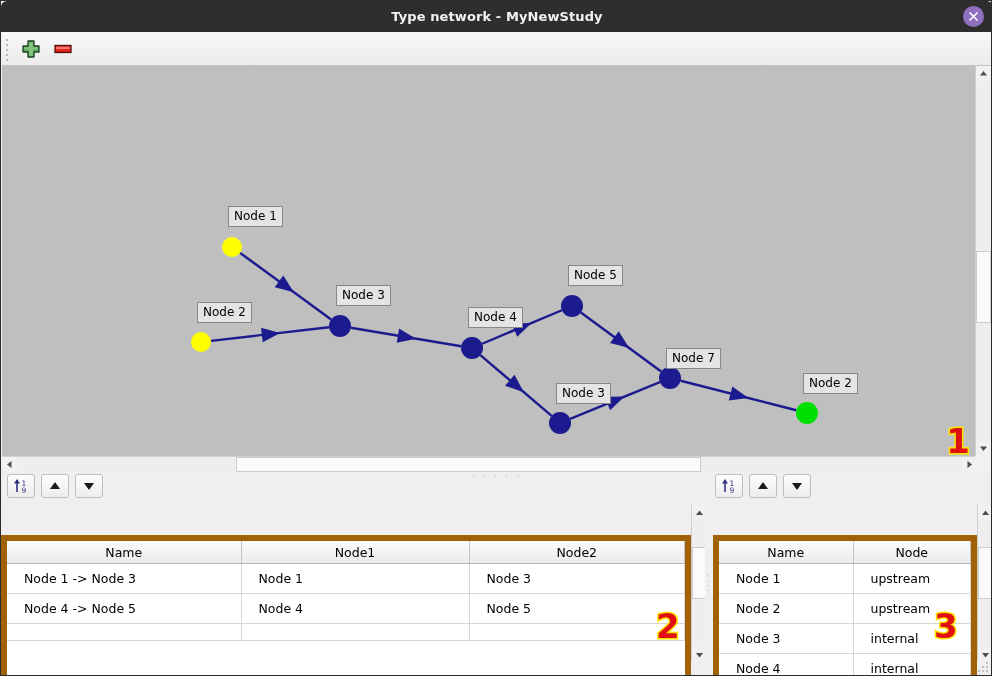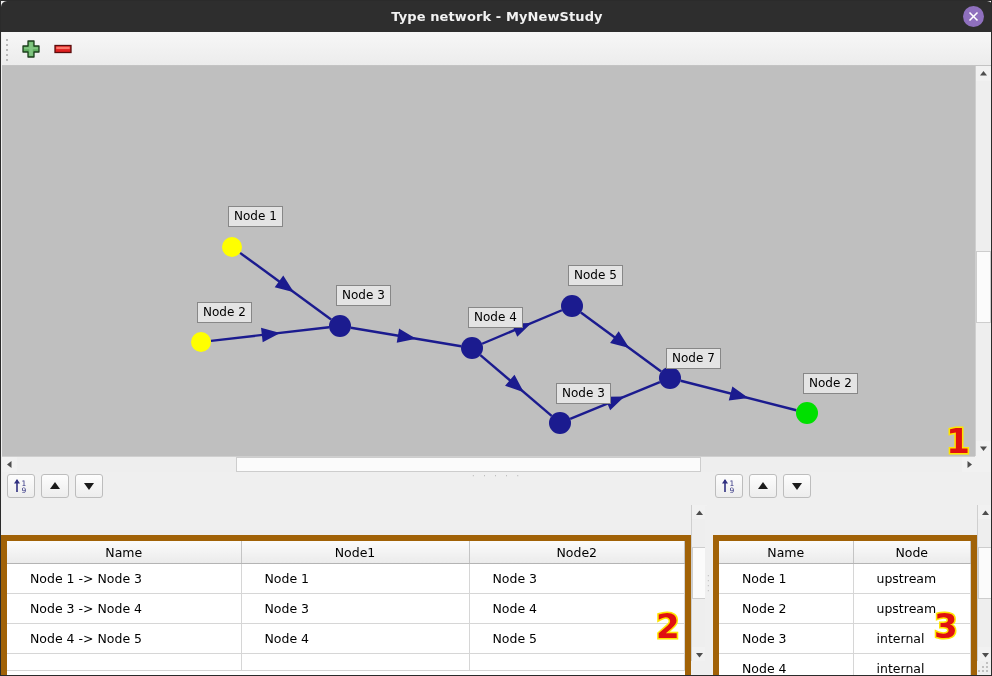--- a/index.html
+++ b/index.html
@@ -225,21 +225,21 @@
     height: 22px;
     font-weight: normal;
     font-size: 12.5px;
     text-align: center;
     padding: 0;
   }
   table.grid td {
     border-right: 1px solid #d6d6d6;
     border-bottom: 1px solid #d6d6d6;
     height: 29px;
-    padding: 0 0 0 23px;
+    padding: 0 0 0 17px;
     text-align: left;
     background: #ffffff;
     white-space: nowrap;
     overflow: hidden;
   }
   table.grid tr.empty td { height: 16px; }
 
   .resize-grip {
     position: absolute;
     right: 3px; bottom: 3px;
@@ -428,25 +428,20 @@
             <th>Node2</th>
           </tr>
         </thead>
       <tbody id="links-body">
           <tr>
             <td>Node 1 -&gt; Node 3</td>
             <td>Node 1</td>
             <td>Node 3</td>
           </tr>
           <tr>
-            <td>Node 3 -&gt; Node 4</td>
-            <td>Node 3</td>
-            <td>Node 4</td>
-          </tr>
-          <tr>
             <td>Node 4 -&gt; Node 5</td>
             <td>Node 4</td>
             <td>Node 5</td>
           </tr>
           <tr class="empty">
             <td></td>
             <td></td>
             <td></td>
           </tr>
         </tbody>

